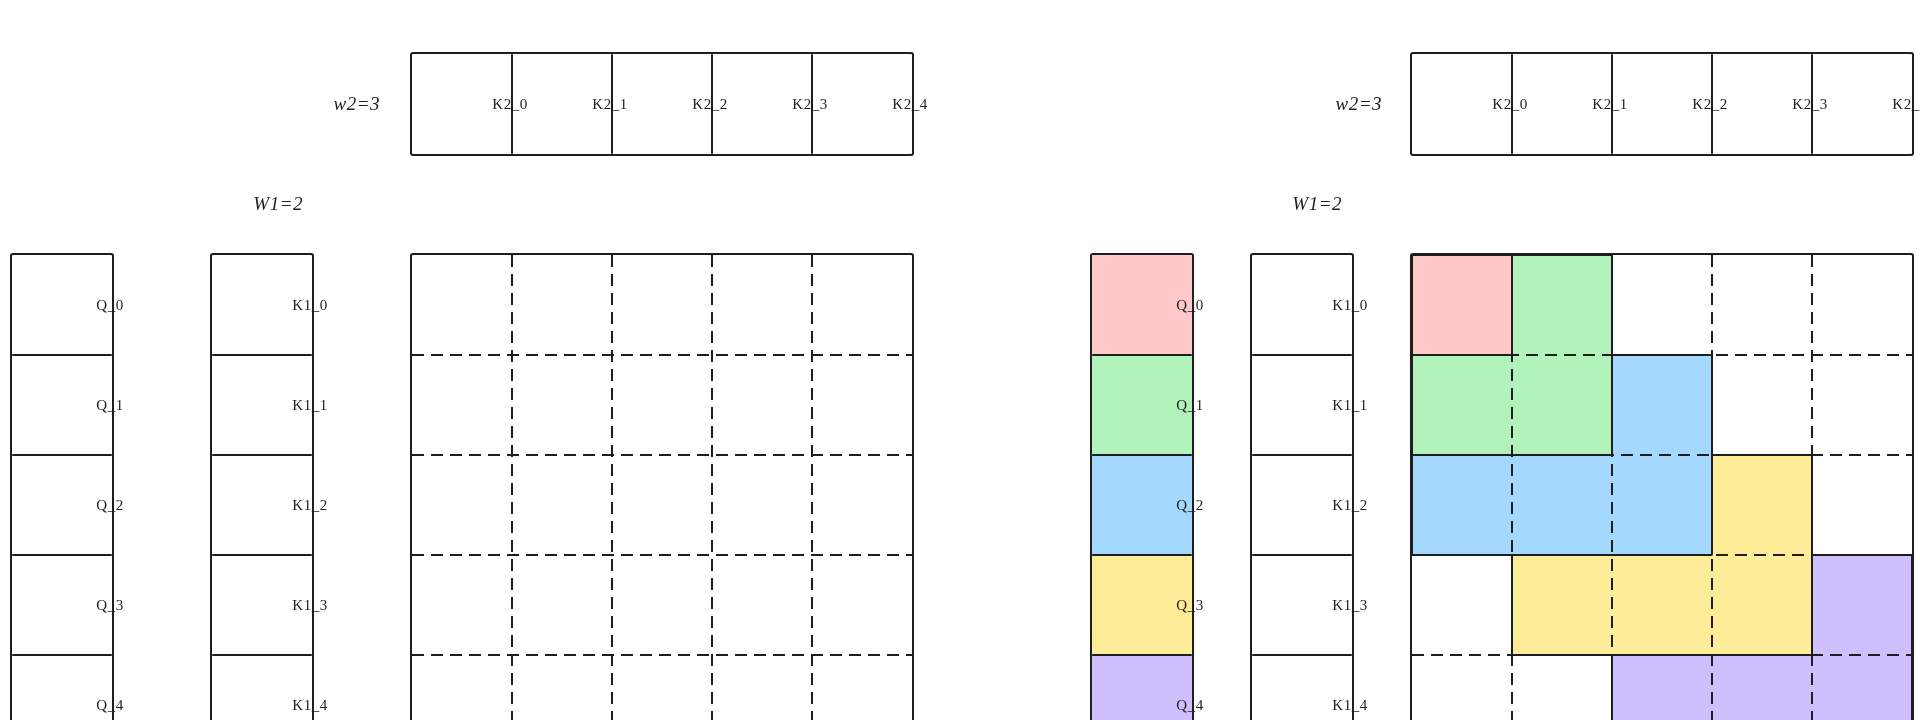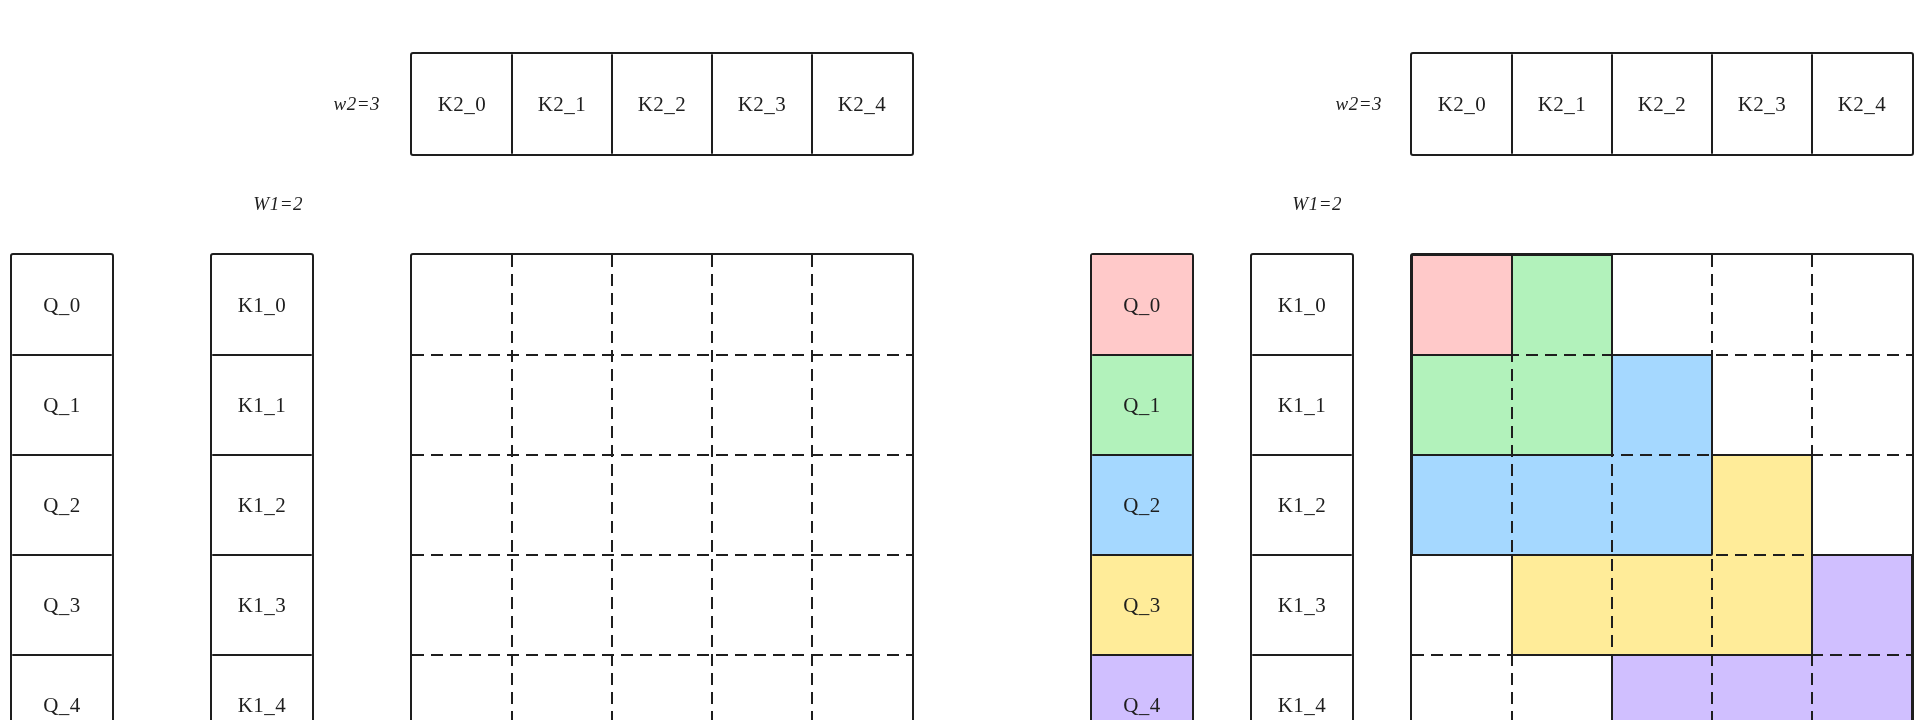--- a/index.html
+++ b/index.html
@@ -32,24 +32,25 @@
 
   .fill { position: absolute; }
 
   .sep { position: absolute; background: var(--stroke); border-radius: 1px; }
 
   .cell-label {
     position: absolute;
     display: flex;
     align-items: center;
     justify-content: center;
-    font-size: 21px;
+    font-size: 15px;
     letter-spacing: 0.5px;
     font-weight: normal;
     color: var(--stroke);
+    padding-left: 48px;
   }
 
   .w-label {
     position: absolute;
     height: 28px;
     line-height: 28px;
     font-size: 19px;
     font-style: italic;
     letter-spacing: 0.5px;
     color: var(--stroke);

